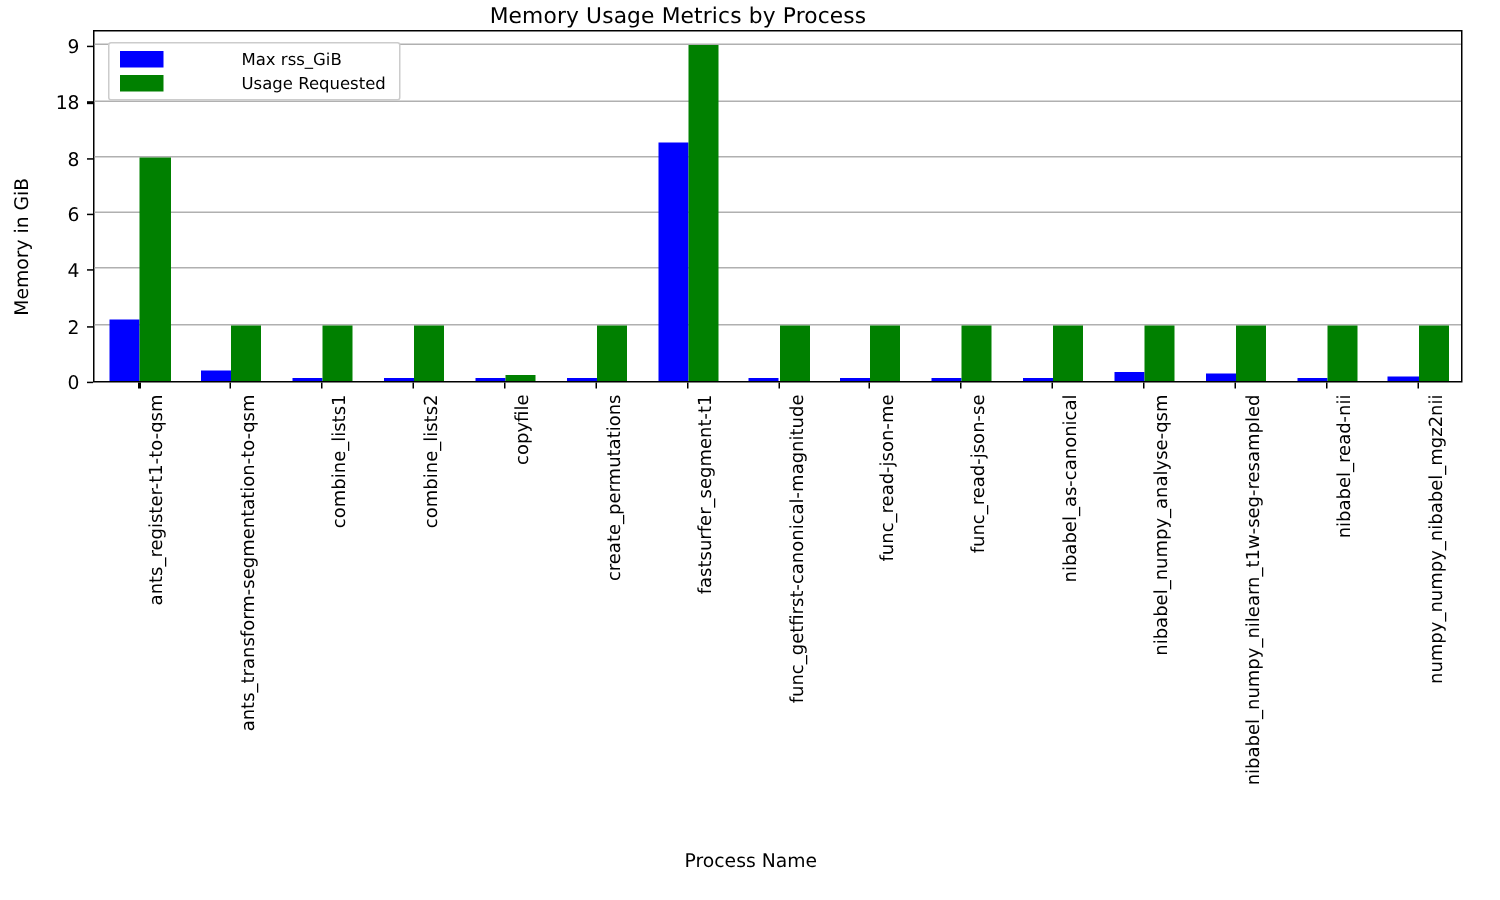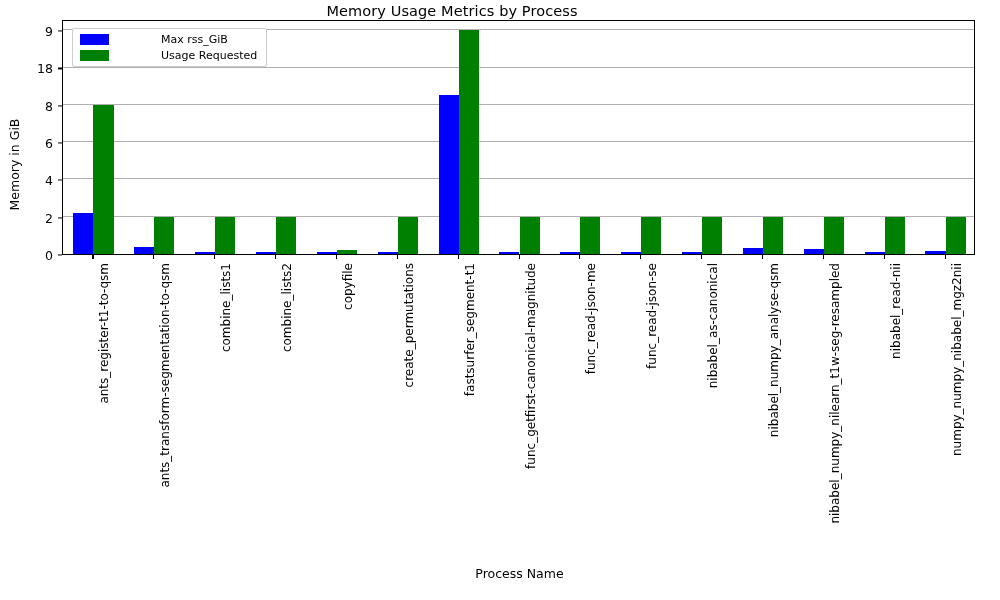--- a/index.html
+++ b/index.html
@@ -117,21 +117,21 @@
     position: absolute;
     top: 8px;
     font-size: 12px;
     white-space: nowrap;
     transform-origin: left top;
     transform: rotate(-90deg) translateX(-100%);
     text-align: right;
   }
   #xlabel {
     position: absolute;
-    left: 63px;
+    left: 44px;
     top: 566px;
     width: 913px;
     text-align: center;
     font-size: 12.5px;
   }
   
   #legend {
     position: absolute;
     left: 72px;
     top: 28px;

